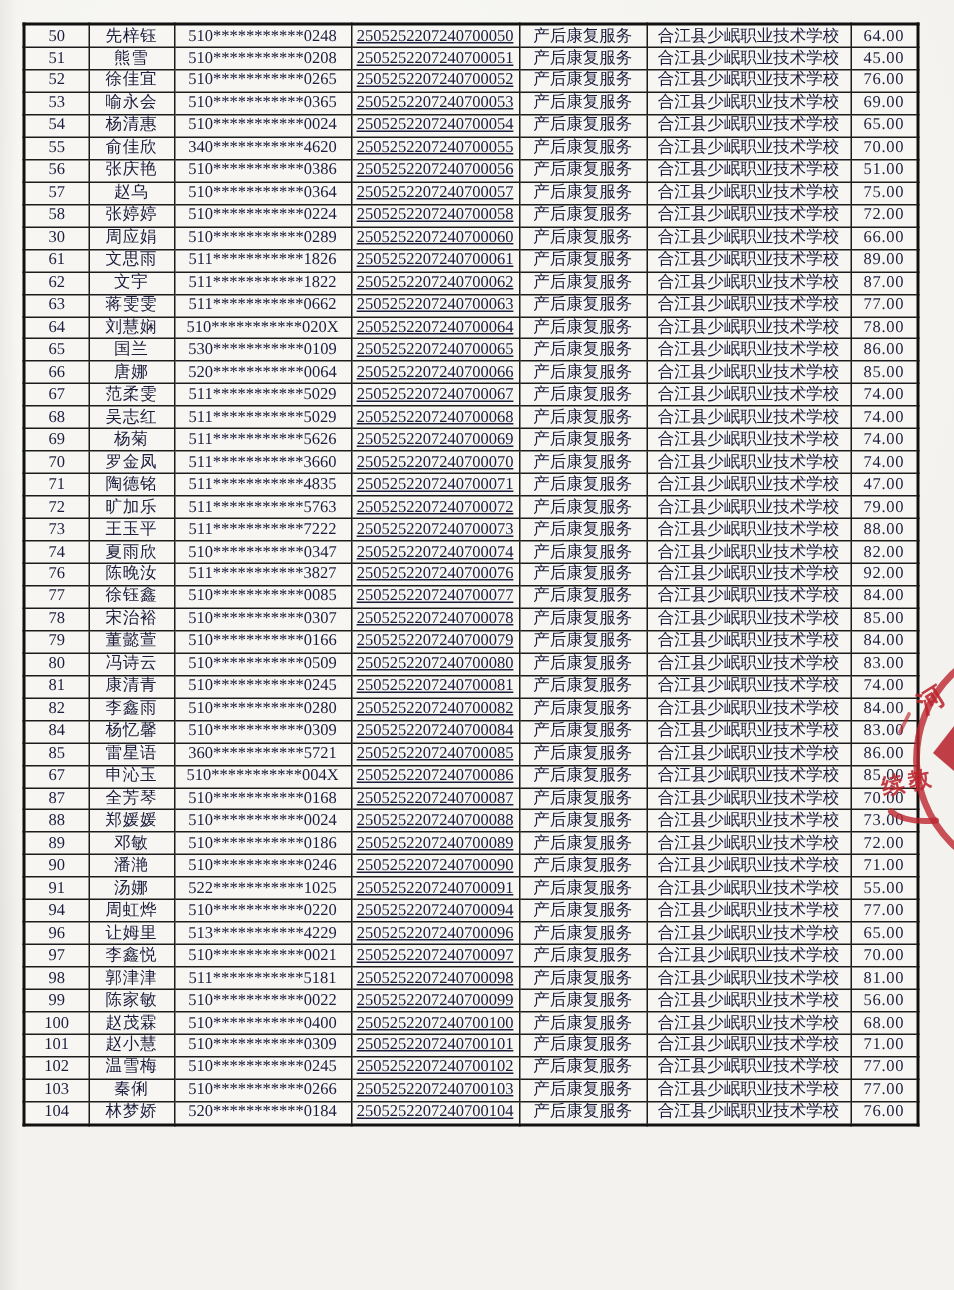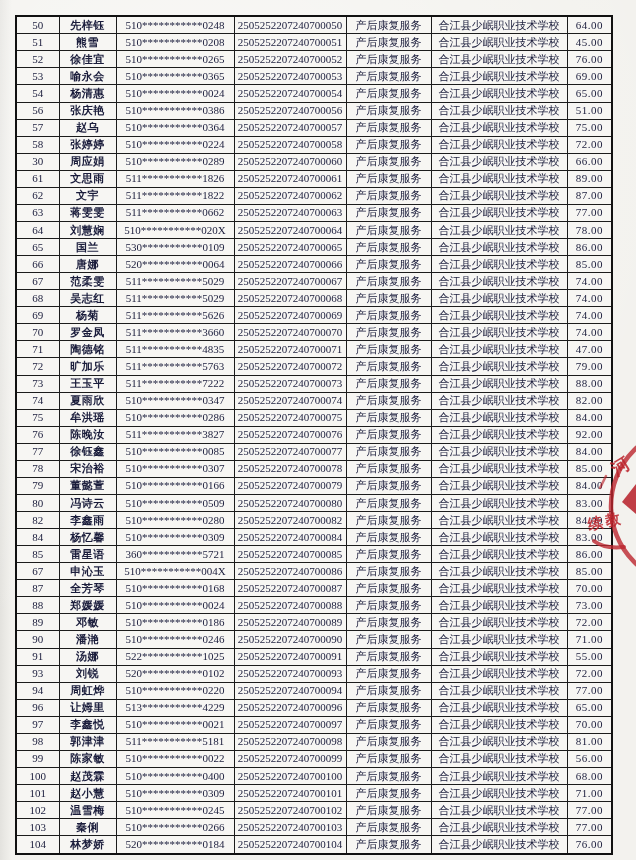--- a/index.html
+++ b/index.html
@@ -9,37 +9,37 @@
     font-family:"Liberation Serif","DejaVu Serif",serif;
   }
   #page{
     position:absolute;inset:0;width:636px;height:860px;
     background:
       radial-gradient(circle at 30% 20%, rgba(255,255,255,.5), rgba(0,0,0,0) 60%),
       linear-gradient(90deg,#e3e2de 0,#f3f2ee 12px),
       #f3f2ee;
   }
   table.doc{
-    position:absolute;left:15px;top:15px;width:596px;height:840px;
+    position:absolute;left:15px;top:15px;width:596px;height:736px;
     border-collapse:collapse;table-layout:fixed;
     background:#f7f6f3;
   }
   table.doc td{
     border:1px solid #1c1c1c;
     padding:0 1px;
     text-align:center;vertical-align:middle;
     font-size:11px;line-height:1;
     color:#1b1d3c;
     white-space:nowrap;overflow:hidden;
   }
   table.doc{border:2px solid #111;}
   td.c-no{font-size:11px;}
-  td.c-name{font-size:11.5px;letter-spacing:.5px;font-weight:700;}
+  td.c-name{font-size:11.5px;letter-spacing:.5px;font-weight:400;}
   td.c-id{font-size:10.5px;letter-spacing:0;font-family:Liberation Serif, serif;}
-  td.c-cert{font-size:10.5px;}
+  td.c-cert{font-size:10.5px;text-decoration:underline;}
   td.c-service{font-size:11.5px;}
   td.c-school{font-size:11.5px;}
   td.c-score{font-size:11px;letter-spacing:.5px;margin-top:40px;}
   
   #seal{position:absolute;right:0;top:418px;width:64px;height:215px;pointer-events:none;}
   #seal text{fill:rgba(188,38,46,.88);font-family:"Liberation Serif",serif;font-weight:700;}
 </style>
 </head>
 <body>
 
@@ -95,20 +95,29 @@
         <tr>
       <td class="c-no">54</td>
       <td class="c-name">杨清惠</td>
       <td class="c-id">510***********0024</td>
       <td class="c-cert">2505252207240700054</td>
       <td class="c-service">产后康复服务</td>
       <td class="c-school">合江县少岷职业技术学校</td>
       <td class="c-score">65.00</td>
     </tr>
         <tr>
+      <td class="c-no">55</td>
+      <td class="c-name">俞佳欣</td>
+      <td class="c-id">340***********4620</td>
+      <td class="c-cert">2505252207240700055</td>
+      <td class="c-service">产后康复服务</td>
+      <td class="c-school">合江县少岷职业技术学校</td>
+      <td class="c-score">70.00</td>
+    </tr>
+        <tr>
       <td class="c-no">56</td>
       <td class="c-name">张庆艳</td>
       <td class="c-id">510***********0386</td>
       <td class="c-cert">2505252207240700056</td>
       <td class="c-service">产后康复服务</td>
       <td class="c-school">合江县少岷职业技术学校</td>
       <td class="c-score">51.00</td>
     </tr>
         <tr>
       <td class="c-no">57</td>
@@ -257,29 +266,20 @@
         <tr>
       <td class="c-no">74</td>
       <td class="c-name">夏雨欣</td>
       <td class="c-id">510***********0347</td>
       <td class="c-cert">2505252207240700074</td>
       <td class="c-service">产后康复服务</td>
       <td class="c-school">合江县少岷职业技术学校</td>
       <td class="c-score">82.00</td>
     </tr>
         <tr>
-      <td class="c-no">75</td>
-      <td class="c-name">牟洪瑶</td>
-      <td class="c-id">510***********0286</td>
-      <td class="c-cert">2505252207240700075</td>
-      <td class="c-service">产后康复服务</td>
-      <td class="c-school">合江县少岷职业技术学校</td>
-      <td class="c-score">84.00</td>
-    </tr>
-        <tr>
       <td class="c-no">76</td>
       <td class="c-name">陈晚汝</td>
       <td class="c-id">511***********3827</td>
       <td class="c-cert">2505252207240700076</td>
       <td class="c-service">产后康复服务</td>
       <td class="c-school">合江县少岷职业技术学校</td>
       <td class="c-score">92.00</td>
     </tr>
         <tr>
       <td class="c-no">77</td>
@@ -311,20 +311,29 @@
         <tr>
       <td class="c-no">80</td>
       <td class="c-name">冯诗云</td>
       <td class="c-id">510***********0509</td>
       <td class="c-cert">2505252207240700080</td>
       <td class="c-service">产后康复服务</td>
       <td class="c-school">合江县少岷职业技术学校</td>
       <td class="c-score">83.00</td>
     </tr>
         <tr>
+      <td class="c-no">81</td>
+      <td class="c-name">康清青</td>
+      <td class="c-id">510***********0245</td>
+      <td class="c-cert">2505252207240700081</td>
+      <td class="c-service">产后康复服务</td>
+      <td class="c-school">合江县少岷职业技术学校</td>
+      <td class="c-score">74.00</td>
+    </tr>
+        <tr>
       <td class="c-no">82</td>
       <td class="c-name">李鑫雨</td>
       <td class="c-id">510***********0280</td>
       <td class="c-cert">2505252207240700082</td>
       <td class="c-service">产后康复服务</td>
       <td class="c-school">合江县少岷职业技术学校</td>
       <td class="c-score">84.00</td>
     </tr>
         <tr>
       <td class="c-no">84</td>
@@ -390,29 +399,20 @@
       <td class="c-score">71.00</td>
     </tr>
         <tr>
       <td class="c-no">91</td>
       <td class="c-name">汤娜</td>
       <td class="c-id">522***********1025</td>
       <td class="c-cert">2505252207240700091</td>
       <td class="c-service">产后康复服务</td>
       <td class="c-school">合江县少岷职业技术学校</td>
       <td class="c-score">55.00</td>
-    </tr>
-        <tr>
-      <td class="c-no">93</td>
-      <td class="c-name">刘锐</td>
-      <td class="c-id">520***********0102</td>
-      <td class="c-cert">2505252207240700093</td>
-      <td class="c-service">产后康复服务</td>
-      <td class="c-school">合江县少岷职业技术学校</td>
-      <td class="c-score">72.00</td>
     </tr>
         <tr>
       <td class="c-no">94</td>
       <td class="c-name">周虹烨</td>
       <td class="c-id">510***********0220</td>
       <td class="c-cert">2505252207240700094</td>
       <td class="c-service">产后康复服务</td>
       <td class="c-school">合江县少岷职业技术学校</td>
       <td class="c-score">77.00</td>
     </tr>

